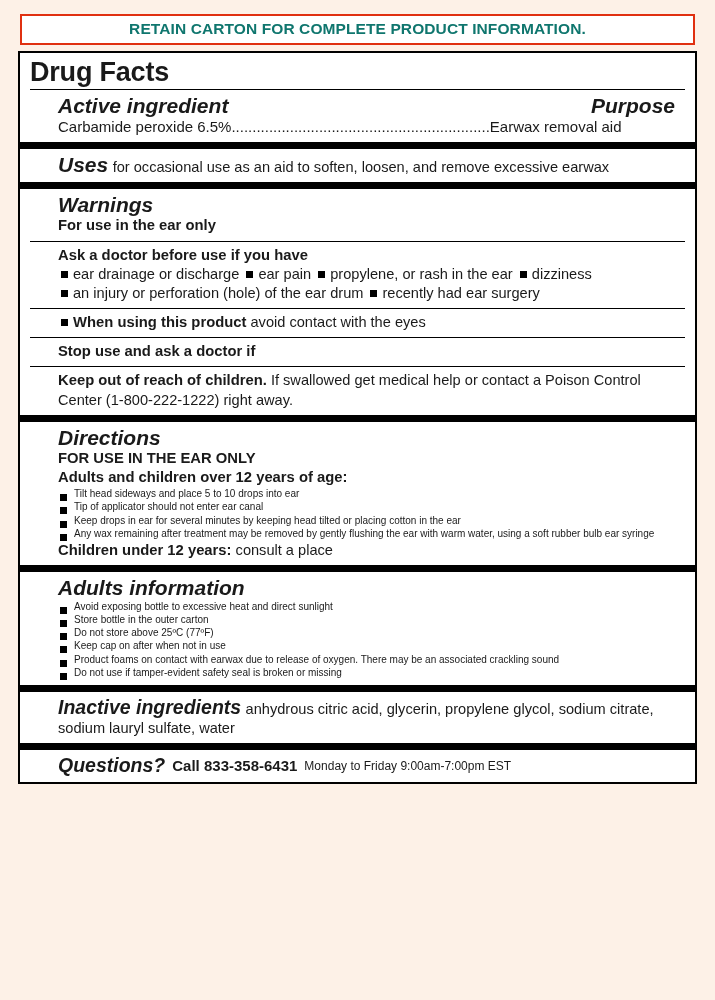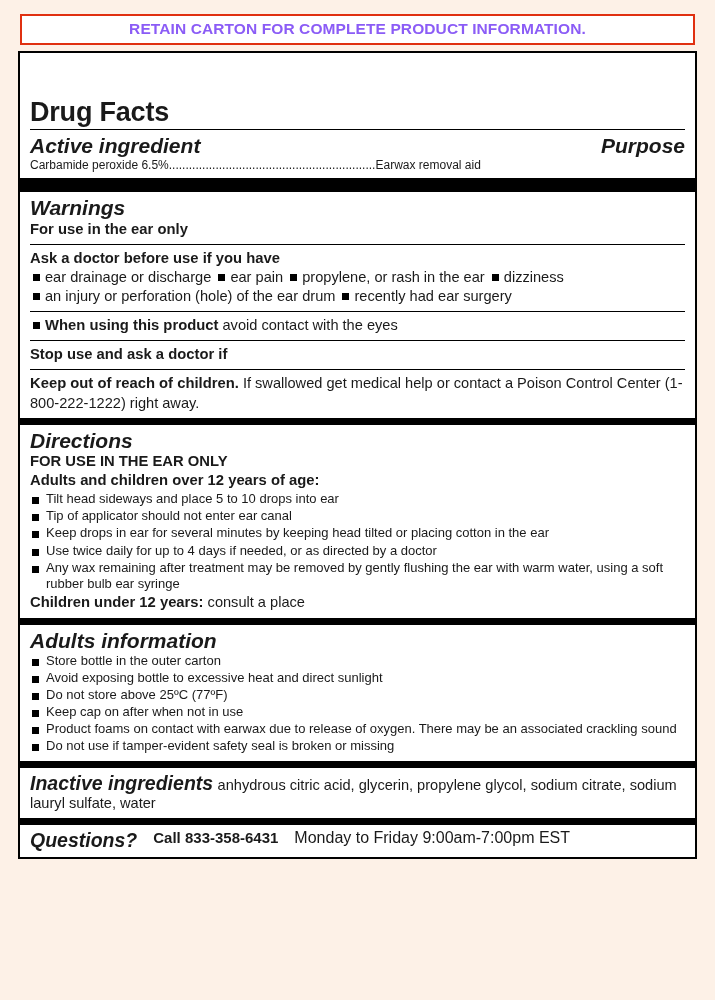--- a/index.html
+++ b/index.html
@@ -18,50 +18,50 @@
     position: relative;
     width: 715px;
     height: 1000px;
     box-sizing: border-box;
     padding: 14px 18px 14px 18px;
     background: #fdf1e7;
   }
   .retain-banner {
     border: 2px solid #e03010;
     background: #ffffff;
-    color: #8b5cf6;
+    color: #0f766e;
     font-weight: bold;
     font-size: 15.5px;
     text-align: center;
     letter-spacing: 0.1px;
     padding: 4px 0 5px 0;
     margin: 0 2px 6px 2px;
   }
   .panel {
     background: #ffffff;
     border: 2px solid #000;
     box-sizing: border-box;
     padding: 0;
   }
   .section {
-    padding: 4px 10px 5px 10px;
+    padding: 4px 20px 5px 10px;
+    margin-left: 28px;
   }
   .thickdiv {
     border-top: 7px solid #000;
   }
   .thindiv {
     border-top: 1.5px solid #000;
   }
   .title-drugfacts {
     font-size: 27px;
     font-weight: bold;
     line-height: 1.05;
     padding: 5px 10px 3px 10px;
     letter-spacing: -0.2px;
-    margin-top: 40px;
   }
   .rule-under-title {
     border-top: 1.5px solid #000;
     margin: 0 10px;
   }
   .row-head {
     display: flex;
     justify-content: space-between;
     align-items: baseline;
   }
@@ -71,21 +71,21 @@
     font-size: 21px;
     line-height: 1.1;
   }
   .ital-head-sm {
     font-style: italic;
     font-weight: bold;
     font-size: 19.5px;
     line-height: 1.15;
   }
   .dotted-line {
-    font-size: 12px;
+    font-size: 15px;
     line-height: 1.25;
     margin-top: 1px;
     white-space: nowrap;
     overflow: hidden;
   }
   .inline-head {
     font-style: italic;
     font-weight: bold;
     font-size: 21px;
     line-height: 1.15;
@@ -98,21 +98,21 @@
     font-weight: bold;
     font-size: 14.8px;
     line-height: 1.3;
   }
   ul.bullets {
     list-style: none;
     margin: 1px 0 0 0;
     padding: 0;
   }
   ul.bullets li {
-    font-size: 13px;
+    font-size: 10px;
     line-height: 1.28;
     padding-left: 16px;
     position: relative;
     margin-bottom: 0.5px;
   }
   ul.bullets li:before {
     content: "";
     position: absolute;
     left: 2px;
     top: 6px;
@@ -122,30 +122,30 @@
   }
   .sq {
     display: inline-block;
     width: 7px;
     height: 7px;
     background: #000;
     margin: 0 5px 1px 3px;
   }
   .q-row {
     display: flex;
-    align-items: flex-start;
-    gap: 16px;
+    align-items: center;
+    gap: 7px;
     flex-wrap: wrap;
   }
   .q-call {
     font-weight: bold;
     font-size: 15px;
   }
   .q-rest {
-    font-size: 16px;
+    font-size: 12px;
   }
 </style>
 </head>
 <body>
 
 <div class="page">
 
   <div class="retain-banner">RETAIN CARTON FOR COMPLETE PRODUCT INFORMATION.</div>
 
   <div class="panel">
@@ -158,20 +158,26 @@
         <span class="ital-head">Active ingredient</span>
         <span class="ital-head">Purpose</span>
       </div>
       <div class="dotted-line">
         <span>Carbamide peroxide 6.5%</span><span>..............................................................</span><span>Earwax removal aid</span>
       </div>
     </div>
 
     <div class="thickdiv"></div>
 
+    <div class="section">
+      <div>
+        <span class="inline-head">Uses</span>
+        <span class="body-text">for occasional use as an aid to soften, loosen, and remove excessive earwax</span>
+      </div>
+    </div>
 
     <div class="thickdiv"></div>
 
     <div class="section">
       <div class="ital-head">Warnings</div>
       <div class="bold-sub">For use in the ear only</div>
     </div>
 
     <div class="thindiv" style="margin:0 10px;"></div>
 
@@ -216,36 +222,35 @@
     <div class="thickdiv"></div>
 
     <div class="section">
       <div class="ital-head">Directions</div>
       <div class="bold-sub">FOR USE IN THE EAR ONLY</div>
       <div class="bold-sub">Adults and children over 12 years of age:</div>
       <ul class="bullets">
         <li>Tilt head sideways and place 5 to 10 drops into ear</li>
         <li>Tip of applicator should not enter ear canal</li>
         <li>Keep drops in ear for several minutes by keeping head tilted or placing cotton in the ear</li>
-        <li>Use twice daily for up to 4 days if needed, or as directed by a doctor</li>
         <li>Any wax remaining after treatment may be removed by gently flushing the ear with warm water, using a soft rubber bulb ear syringe</li>
       </ul>
       <div class="body-text">
         <span class="bold-sub">Children under 12 years:</span>
         <span>consult a place</span>
       </div>
     </div>
 
     <div class="thickdiv"></div>
 
     <div class="section">
       <div class="ital-head">Adults information</div>
       <ul class="bullets">
+        <li>Avoid exposing bottle to excessive heat and direct sunlight</li>
         <li>Store bottle in the outer carton</li>
-        <li>Avoid exposing bottle to excessive heat and direct sunlight</li>
         <li>Do not store above 25ºC (77ºF)</li>
         <li>Keep cap on after when not in use</li>
         <li>Product foams on contact with earwax due to release of oxygen. There may be an associated crackling sound</li>
         <li>Do not use if tamper-evident safety seal is broken or missing</li>
       </ul>
     </div>
 
     <div class="thickdiv"></div>
 
     <div class="section">

